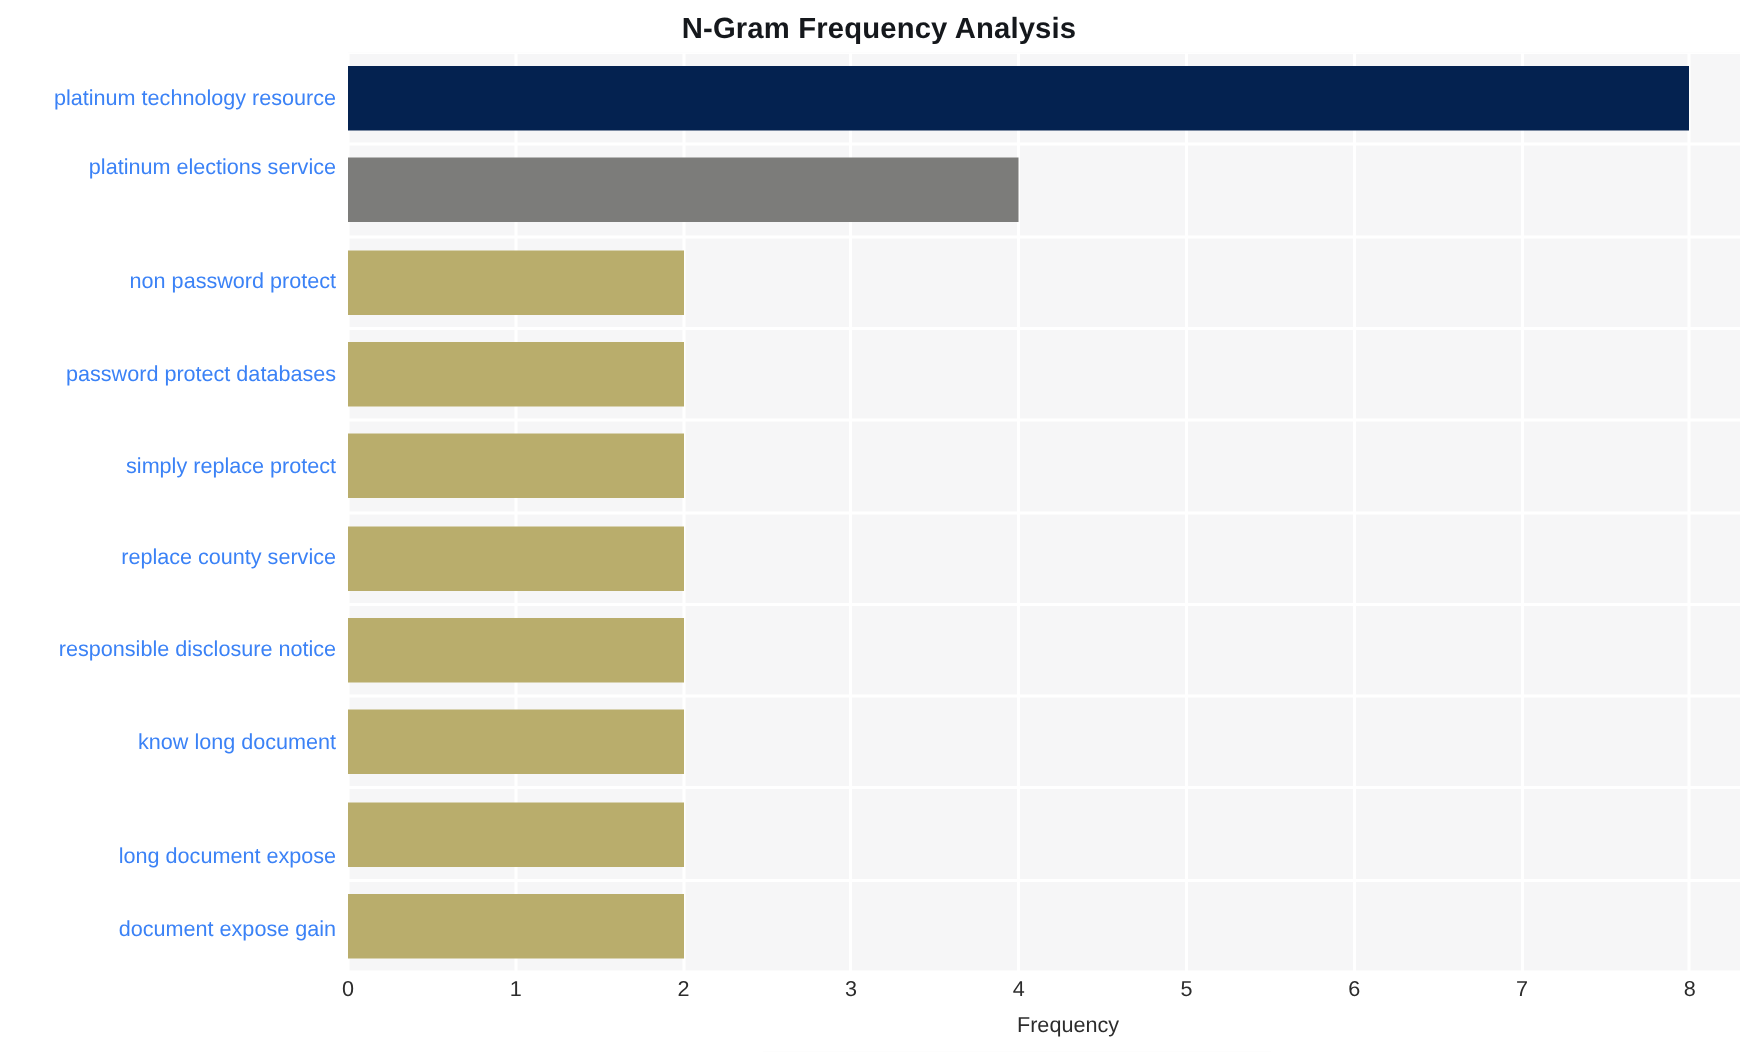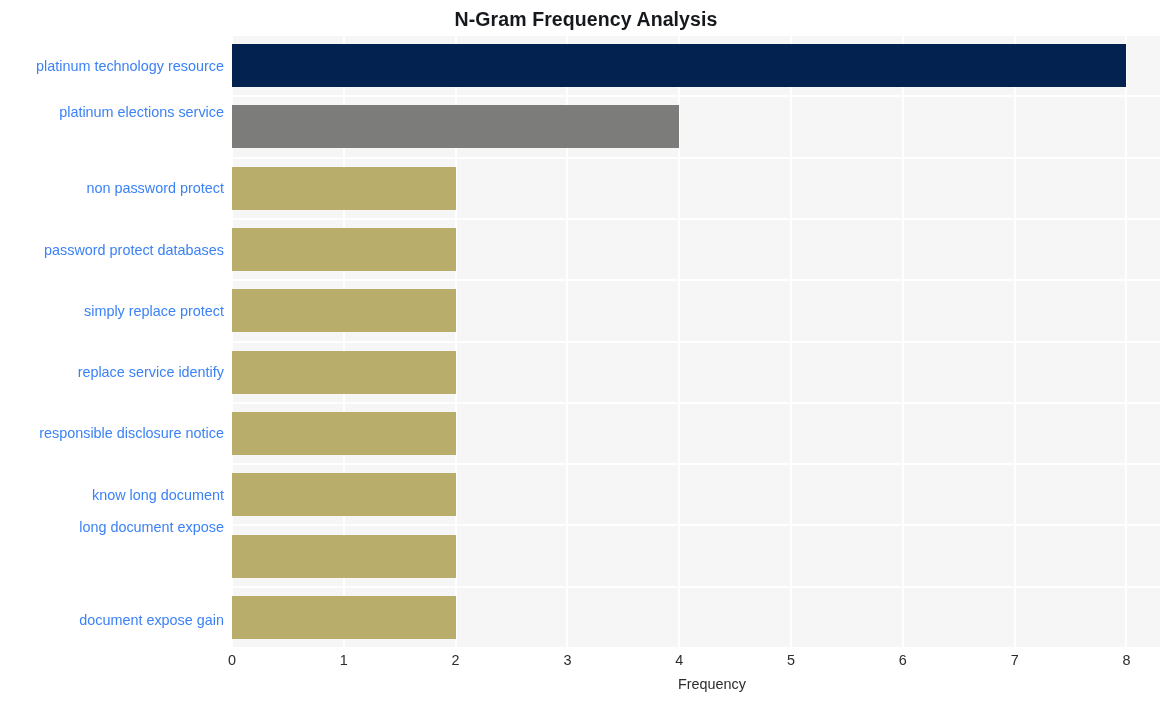--- a/index.html
+++ b/index.html
@@ -166,24 +166,24 @@
         <div class="bar" title="document expose gain: 2" style="top: 560.85px; width: 223.614px; background: rgb(185, 173, 108); height: 43px;"></div>
       </div>
   </div>
 
   <div class="ylabels" id="ylabels-layer">
       <div class="ylabel" style="top: 21.65px;">platinum technology resource</div>
       <div class="ylabel" style="top: 68px;">platinum elections service</div>
       <div class="ylabel" style="top: 144.25px;">non password protect</div>
       <div class="ylabel" style="top: 205.55px;">password protect databases</div>
       <div class="ylabel" style="top: 266.85px;">simply replace protect</div>
-      <div class="ylabel" style="top: 328.15px;">replace service identify</div>
+      <div class="ylabel" style="top: 328.15px;">replace county service</div>
       <div class="ylabel" style="top: 389.45px;">responsible disclosure notice</div>
       <div class="ylabel" style="top: 450.75px;">know long document</div>
-      <div class="ylabel" style="top: 483px;">long document expose</div>
+      <div class="ylabel" style="top: 527px;">long document expose</div>
       <div class="ylabel" style="top: 576px;">document expose gain</div>
     </div>
 
   <div class="xticks" id="xticks-layer">
       <div class="xtick" style="left: 0px;">0</div>
       <div class="xtick" style="left: 111.807px;">1</div>
       <div class="xtick" style="left: 223.614px;">2</div>
       <div class="xtick" style="left: 335.422px;">3</div>
       <div class="xtick" style="left: 447.229px;">4</div>
       <div class="xtick" style="left: 559.036px;">5</div>

